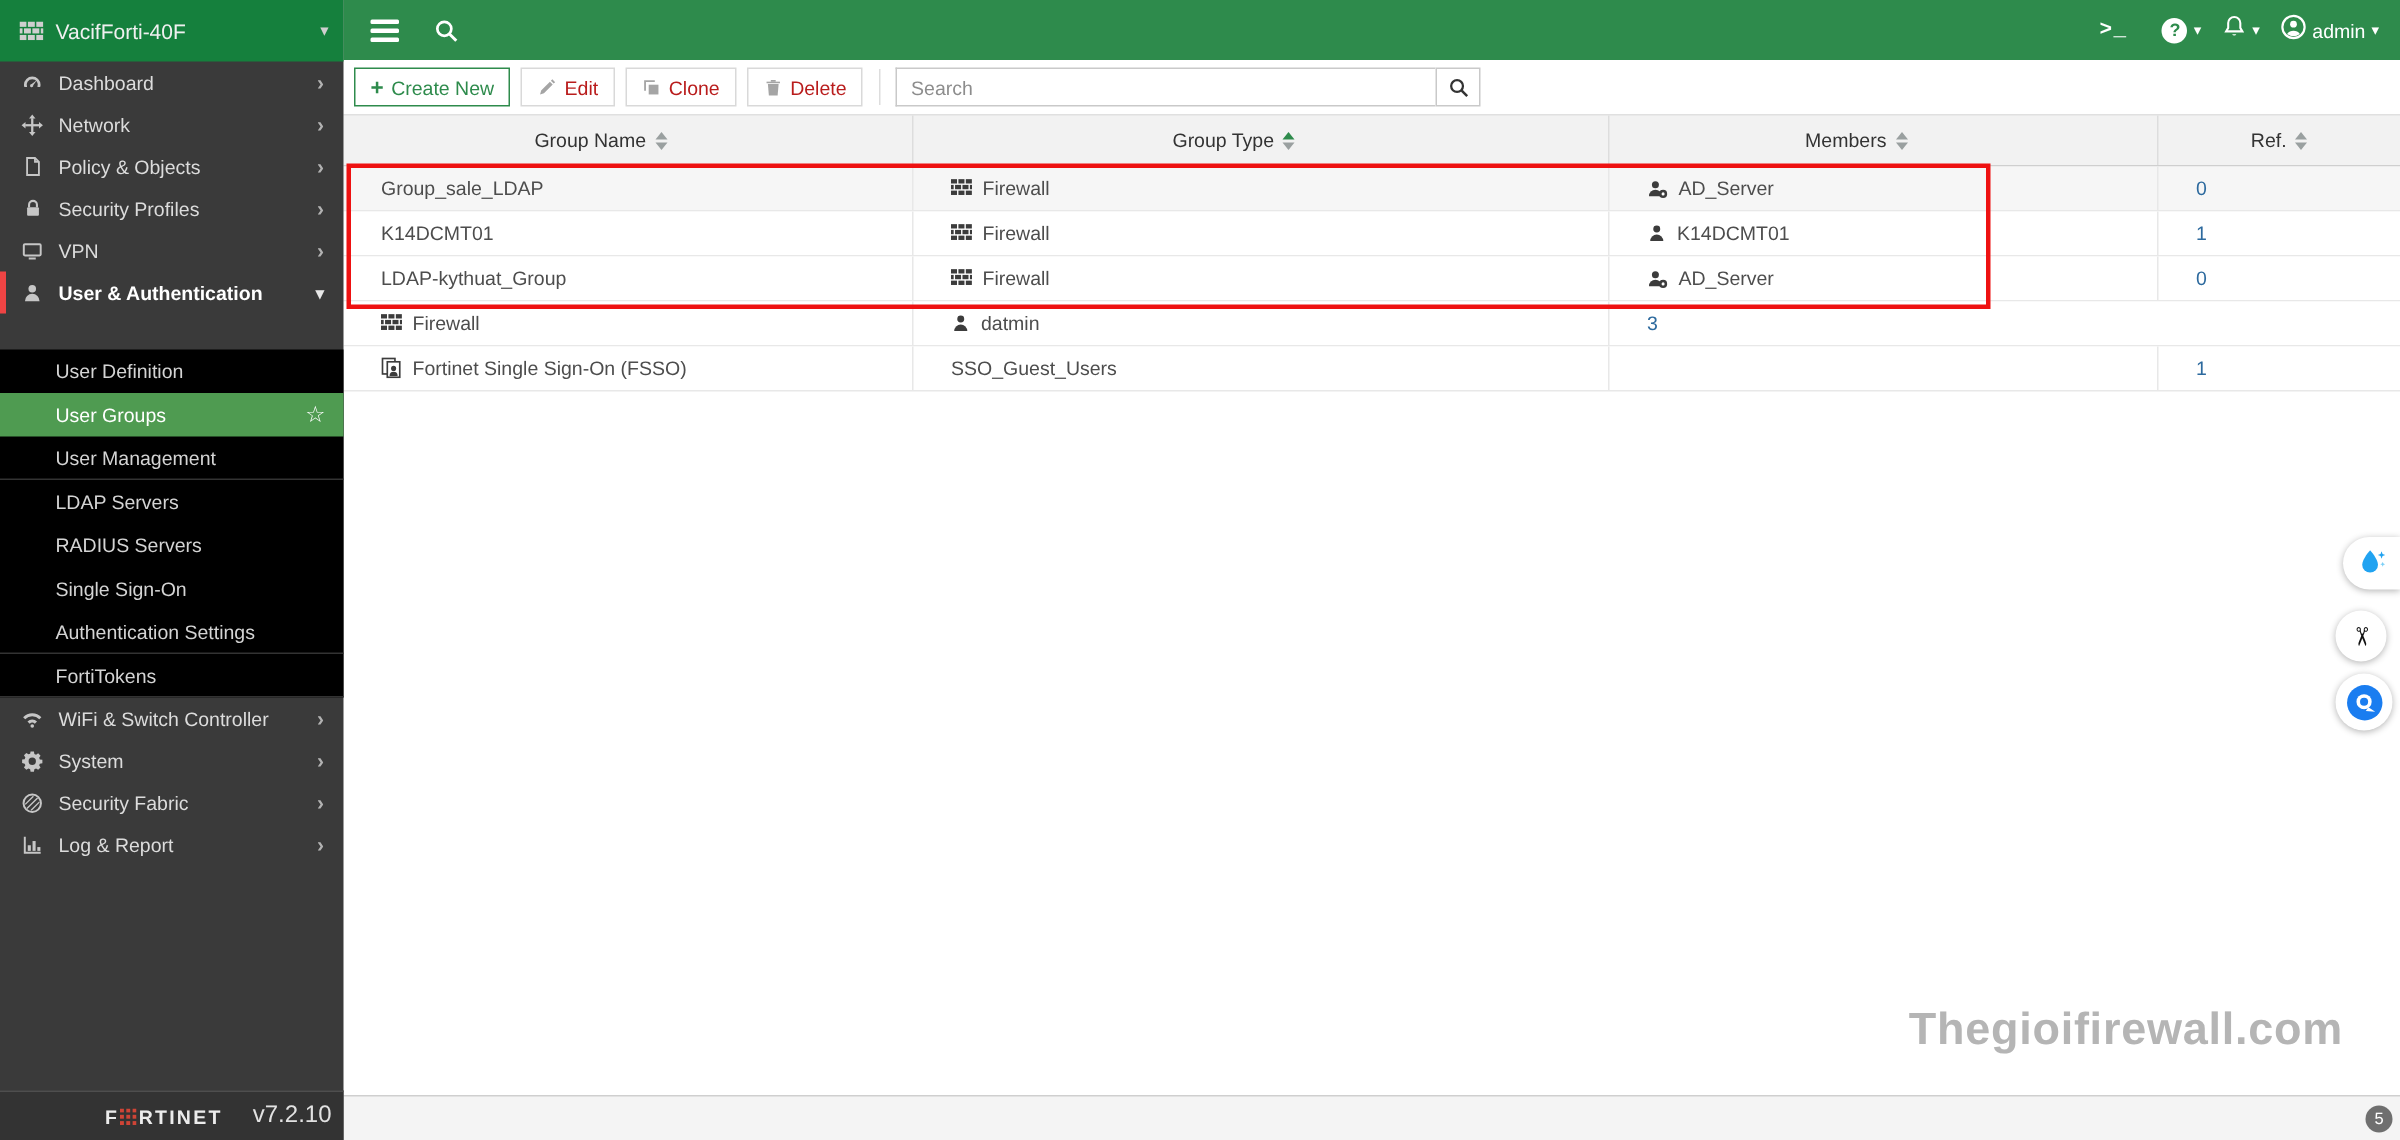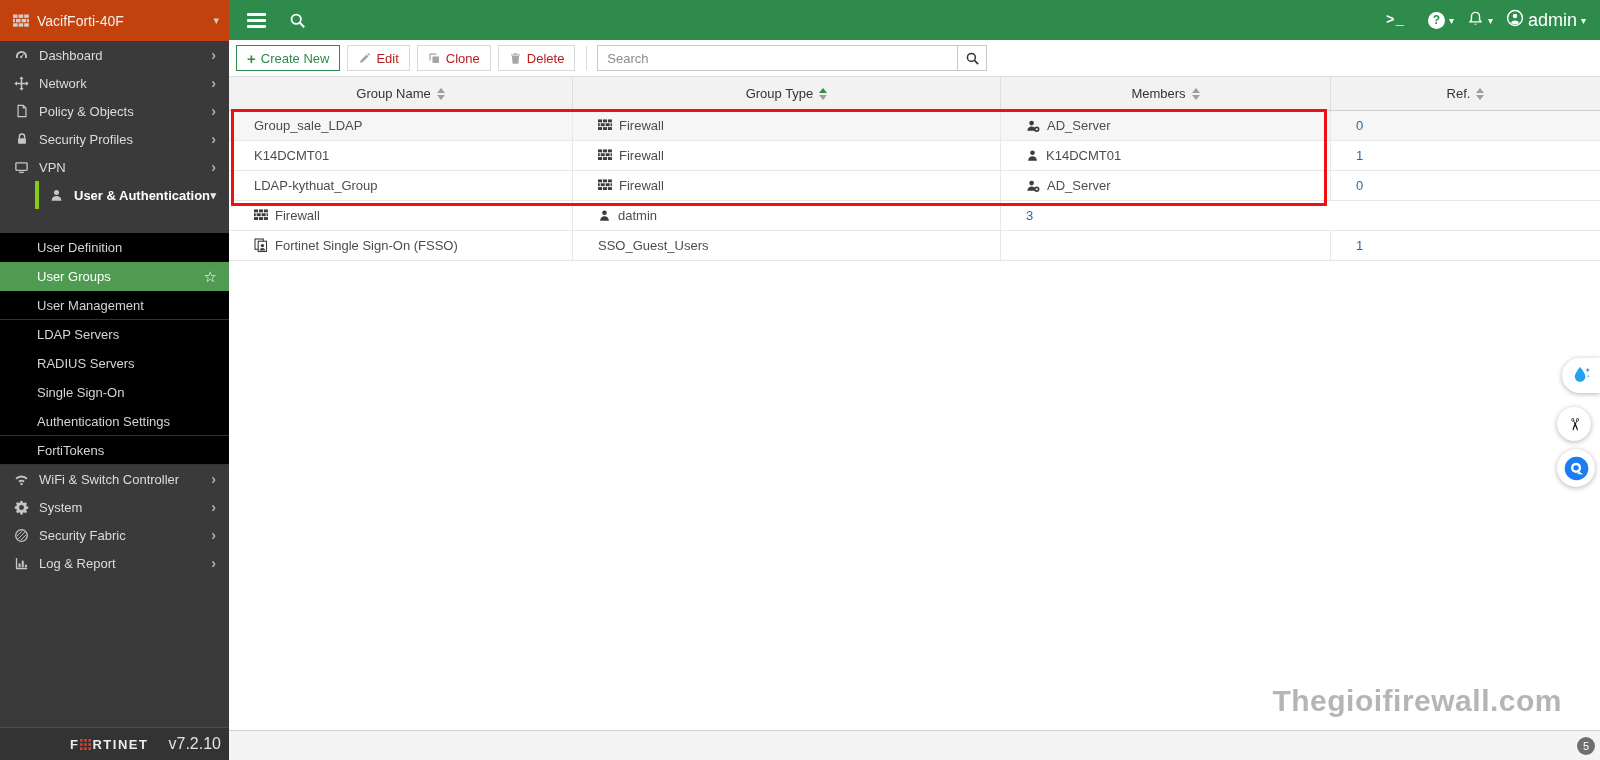--- a/index.html
+++ b/index.html
@@ -2,27 +2,27 @@
 <html><head>
 <meta charset="utf-8">
 <style>
   * { margin:0; padding:0; box-sizing:border-box; }
   html,body { width:1600px; height:760px; }
   body { font-family:"Liberation Sans", sans-serif; background:#fff; overflow:hidden; }
   .app { position:relative; width:1600px; height:760px; overflow:hidden; }
 
   
   .sidebar { position:absolute; left:0; top:0; width:229px; height:760px; background:#3a3a3a; display:flex; flex-direction:column; z-index:3; }
-  .device-row { height:41px; background:#c2410c; display:flex; align-items:center; padding:0 10px 0 13px; color:#f0f0f0; font-size:14px; cursor:pointer; }
+  .device-row { height:41px; background:#15803d; display:flex; align-items:center; padding:0 10px 0 13px; color:#f0f0f0; font-size:14px; cursor:pointer; }
   .device-row .ic { margin-right:8px; color:#cfcfcf; display:flex; }
   .device-row .caret { margin-left:auto; color:#cfcfcf; font-size:11px; }
   .nav-item { height:28px; display:flex; align-items:center; padding:0 13px 0 13px; color:#dcdcdc; font-size:13px; cursor:pointer; }
   .nav-item .ic { width:17px; height:17px; margin-right:9px; display:flex; align-items:center; justify-content:center; color:#c6c6c6; }
   .nav-item .chev { margin-left:auto; color:#b2b2b2; font-weight:bold; font-size:14px; line-height:1; }
-  .nav-item.active { font-weight:bold; color:#fff; border-left:4px solid #84cc16; padding-left:9px;margin-left:35px; }
+  .nav-item.active { font-weight:bold; color:#fff; border-left:4px solid #ef4444; padding-left:9px; }
   .nav-item.active .caret { margin-left:auto; color:#e8e8e8; font-size:11px; }
   .submenu { background:#000000;margin-top:24px; }
   .sub-item { height:29px; display:flex; align-items:center; padding:0 12px 0 37px; color:#d4d4d4; font-size:13px; cursor:pointer; }
   .sub-item.sep { border-bottom:1px solid #333; }
   .sub-item.selected { background:#4f9b51; color:#fff; }
   .sub-item .star { margin-left:auto; color:#fff; font-size:15px; line-height:1; }
   .side-spacer { flex:1; }
   .sidebar-footer { height:33px; background:#333; border-top:1px solid #4e4e4e; display:flex; align-items:center; padding:0 8px; }
   .logo { display:flex; align-items:center; margin-left:62px; color:#ececec; font-weight:bold; font-size:13px; letter-spacing:1.5px; }
   .logo svg { margin:0 1px; }
@@ -31,56 +31,56 @@
   
   .topbar { position:absolute; left:229px; top:0; right:0; height:40px; background:#2e8b4c; display:flex; align-items:center; color:#fff; z-index:4; }
   .hamb { width:19px; display:flex; flex-direction:column; gap:3px; margin-left:18px; cursor:pointer; }
   .hamb b { height:3px; background:#fff; border-radius:1px; }
   .tb-search { margin-left:23px; display:flex; cursor:pointer; }
   .tb-right { margin-left:auto; display:flex; align-items:center; gap:13px; margin-right:14px; }
   .tb-group { display:flex; align-items:center; gap:4px; cursor:pointer; }
   .cli { font-family:"Liberation Mono", monospace; font-weight:bold; font-size:14px; letter-spacing:1px; margin-right:10px; cursor:pointer; }
   .help-circle { width:17px; height:17px; border-radius:50%; background:#fff; color:#2e8b4c; font-weight:bold; font-size:12px; display:flex; align-items:center; justify-content:center; }
   .tb-caret { font-size:10px; color:#fff; }
-  .admin-label { font-size:18px; }
+  .admin-label { font-size:13px; }
 
   
   .content { position:absolute; left:229px; top:40px; right:0; bottom:0; background:#fff; }
   .toolbar { height:36px; display:flex; align-items:center; padding-left:7px; background:#fff; }
   .btn { height:26px; display:flex; align-items:center; gap:5px; padding:0 10px; border:1px solid #d9d9d9; background:#fff; color:#b91c1c; font-size:13px; margin-right:7px; cursor:pointer; font-family:inherit; }
   .btn .bic { display:flex; color:#a5a5a5; }
   .btn.create { border-color:#2e8b4c; color:#2e8b4c; }
   .btn.create .plus { color:#2e8b4c; font-weight:bold; font-size:15px; }
   .tool-sep { width:1px; height:24px; background:#ddd; margin:0 10px 0 4px; }
   .search-wrap { display:flex; }
   .search-wrap input { width:360px; height:26px; border:1px solid #c9c9c9; border-right:none; padding:0 9px; font-size:13px; font-family:inherit; color:#333; outline:none; }
   .search-wrap input::placeholder { color:#8d8d8d; }
   .search-btn { width:30px; height:26px; border:1px solid #c9c9c9; background:#fff; display:flex; align-items:center; justify-content:center; color:#333; cursor:pointer; }
 
   
-  .grid-row { display:grid; grid-template-columns:343px 428px 330px 1fr; }
+  .grid-row { display:grid; grid-template-columns:343px 428px 330px 1fr;gap:36px; }
   .thead { height:35px; background:#f2f2f2; border-top:1px solid #e0e0e0; border-bottom:1px solid #cfcfcf; }
   .th { display:flex; align-items:center; justify-content:center; font-size:13px; color:#333; border-left:1px solid #ddd; cursor:pointer; }
   .th:first-child { border-left:none; }
   .sort { display:inline-flex; flex-direction:column; gap:2px; margin-left:6px; }
   .sort i { width:0; height:0; border-left:4px solid transparent; border-right:4px solid transparent; }
   .sort .up { border-bottom:5px solid #9aa0a0; }
   .sort .down { border-top:5px solid #9aa0a0; }
   .th.sorted .up { border-bottom-color:#2e8b4c; }
   .trow { height:30px; border-bottom:1px solid #e8e8e8; background:#fff; cursor:pointer; }
   .trow.hovered { background:#f6f6f6; }
   .td { display:flex; align-items:center; padding-left:25px; font-size:13px; color:#4d4d4d; border-left:1px solid #e8e8e8; overflow:hidden; }
   .td:first-child { border-left:none; }
   .td .cic { display:flex; margin-right:7px; color:#3c3c3c; flex:none; }
   .td.ref a { color:#2d6a9e; text-decoration:none; font-size:13px; }
 
   
   .statusbar { position:absolute; left:0; right:0; bottom:0; height:30px; background:#f4f4f4; border-top:1px solid #cfcfcf; }
   .count-badge { position:absolute; right:5px; top:6px; width:18px; height:18px; border-radius:50%; background:#6f6f6f; color:#fff; font-size:11px; display:flex; align-items:center; justify-content:center; cursor:pointer; }
-  .watermark { position:absolute; right:38px; top:644px; font-size:30px; font-weight:bold; color:#b5b5b5; letter-spacing:0.5px; }
+  .watermark { position:absolute; right:38px; top:630px; font-size:30px; font-weight:bold; color:#b5b5b5; letter-spacing:0.5px; }
   .red-box { position:absolute; left:231px; top:109px; width:1096px; height:97px; border:3px solid #ee1111; z-index:6; pointer-events:none; }
 
   
   .float-btn { position:absolute; background:#fff; box-shadow:0 1px 5px rgba(0,0,0,.3); display:flex; align-items:center; justify-content:center; z-index:7; cursor:pointer; }
   .fb-drop { right:0; top:358px; width:38px; height:35px; border-radius:18px 0 0 18px; }
   .fb-scissors { right:9px; top:407px; width:34px; height:34px; border-radius:50%; font-size:17px; color:#111; }
   .fb-scissors span { display:inline-block; transform:rotate(90deg); }
   .fb-chat { right:5px; top:449px; width:38px; height:38px; border-radius:50%; }
 </style>
 </head>

